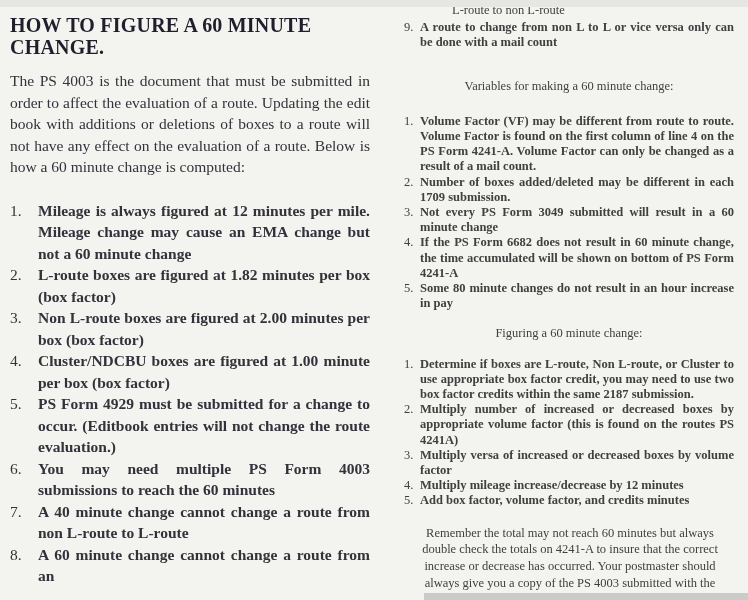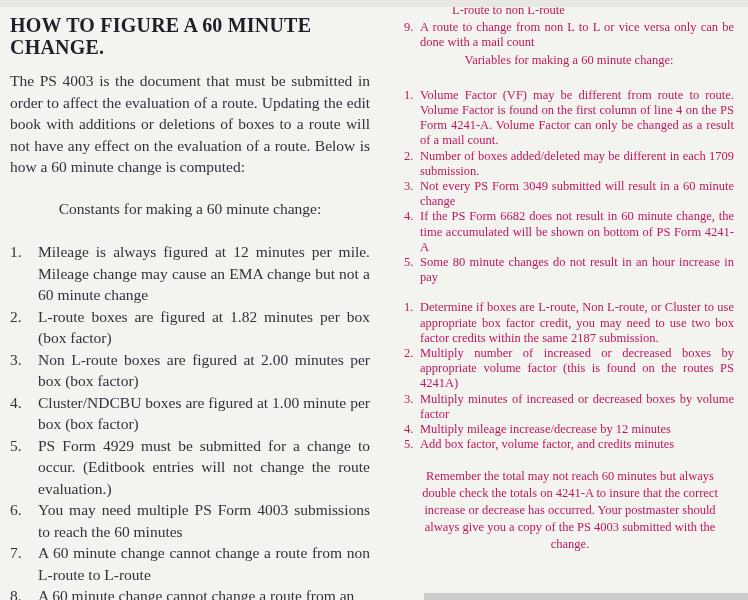--- a/index.html
+++ b/index.html
@@ -26,57 +26,58 @@
     width:374px;
     padding:12px 4px 0 10px;
     font-size:15.5px;
     line-height:21.5px;
   }
   .col-right{
     width:374px;
     padding:3px 14px 0 30px;
     font-size:12.5px;
     line-height:15.2px;
-    color:#be185d;
+    color:#404040;
   }
   .title{
     font-size:20px;
     font-weight:bold;
     letter-spacing:0.2px;
     color:#1f1f2b;
     margin:3px 0 0 0;
   }
   .intro{
     margin:12px 0 0 0;
     text-align:justify;
   }
   .subhead{
     text-align:center;
   }
   .subhead-l{margin:20px 0 0 0;}
-  .subhead-r{margin:2px 0 0 0;}
+  .subhead-r{margin:28px 0 0 0;}
   .subhead-r2{margin:15px 0 0 0;}
   .list{margin:0;padding:0;}
   .list-l{margin-top:22px;}
   .list-r{margin-top:2px;}
   .list-vars{margin-top:20px;}
   .list-fig{margin-top:15px;}
   .item{
     display:flex;
     align-items:flex-start;
   }
   .item .num{
     flex:0 0 28px;
   }
   .col-right .item .num{
     flex:0 0 16px;
   }
   .item .txt{
     flex:1;
     text-align:justify;
+    font-weight:bold;
   }
   .cont-line{
     margin-left:48px;
   }
   .closing{
     margin:16px 0 0 16px;
     width:300px;
     line-height:16.8px;
     text-align:center;
   }
@@ -85,21 +86,20 @@
 <body>
 
 <div class="page">
   <div class="scan-strip-top"></div>
 
   <div class="col col-left">
     <h1 class="title">HOW TO FIGURE A 60 MINUTE CHANGE.</h1>
 
     <p class="intro">The PS 4003 is the document that must be submitted in order to affect the evaluation of a route. Updating the edit book with additions or deletions of boxes to a route will not have any effect on the evaluation of a route.  Below is how a 60 minute change is computed:</p>
 
-    <div class="subhead subhead-l">Constants for making a 60 minute change:</div>
 
     <div class="list list-l">
       <div class="item">
         <div class="num">1.</div>
         <div class="txt">Mileage is always figured at 12 minutes per mile. Mileage change may cause an EMA change but not a 60 minute change</div>
       </div>
       <div class="item">
         <div class="num">2.</div>
         <div class="txt">L-route boxes are figured at 1.82 minutes per box (box factor)</div>
       </div>
@@ -114,21 +114,21 @@
       <div class="item">
         <div class="num">5.</div>
         <div class="txt">PS Form 4929 must be submitted for a change to occur. (Editbook entries will not change the route evaluation.)</div>
       </div>
       <div class="item">
         <div class="num">6.</div>
         <div class="txt">You may need multiple PS Form 4003 submissions to reach the 60 minutes</div>
       </div>
       <div class="item">
         <div class="num">7.</div>
-        <div class="txt">A 60 minute change cannot change a route from non L-route to L-route</div>
+        <div class="txt">A 40 minute change cannot change a route from non L-route to L-route</div>
       </div>
       <div class="item">
         <div class="num">8.</div>
         <div class="txt">A 60 minute change cannot change a route from an</div>
       </div>
     </div>
   </div>
 
   <div class="col col-right">
     <div class="cont-line">L-route to non L-route</div>
@@ -158,33 +158,34 @@
       <div class="item">
         <div class="num">4.</div>
         <div class="txt">If the PS Form 6682 does not result in 60 minute change, the time accumulated will be shown on bottom of PS Form 4241-A</div>
       </div>
       <div class="item">
         <div class="num">5.</div>
         <div class="txt">Some 80 minute changes do not result in an hour increase in pay</div>
       </div>
     </div>
 
+    <div class="subhead subhead-r2">Figuring a 60 minute change:</div>
 
     <div class="list list-fig">
       <div class="item">
         <div class="num">1.</div>
         <div class="txt">Determine if boxes are L-route, Non L-route, or Cluster to use appropriate box factor credit, you may need to use two box factor credits within the same 2187 submission.</div>
       </div>
       <div class="item">
         <div class="num">2.</div>
         <div class="txt">Multiply number of increased or decreased boxes by appropriate volume factor (this is found on the routes PS 4241A)</div>
       </div>
       <div class="item">
         <div class="num">3.</div>
-        <div class="txt">Multiply minutes of increased or decreased boxes by volume factor</div>
+        <div class="txt">Multiply versa of increased or decreased boxes by volume factor</div>
       </div>
       <div class="item">
         <div class="num">4.</div>
         <div class="txt">Multiply mileage increase/decrease by 12 minutes</div>
       </div>
       <div class="item">
         <div class="num">5.</div>
         <div class="txt">Add box factor, volume factor, and credits minutes</div>
       </div>
     </div>

